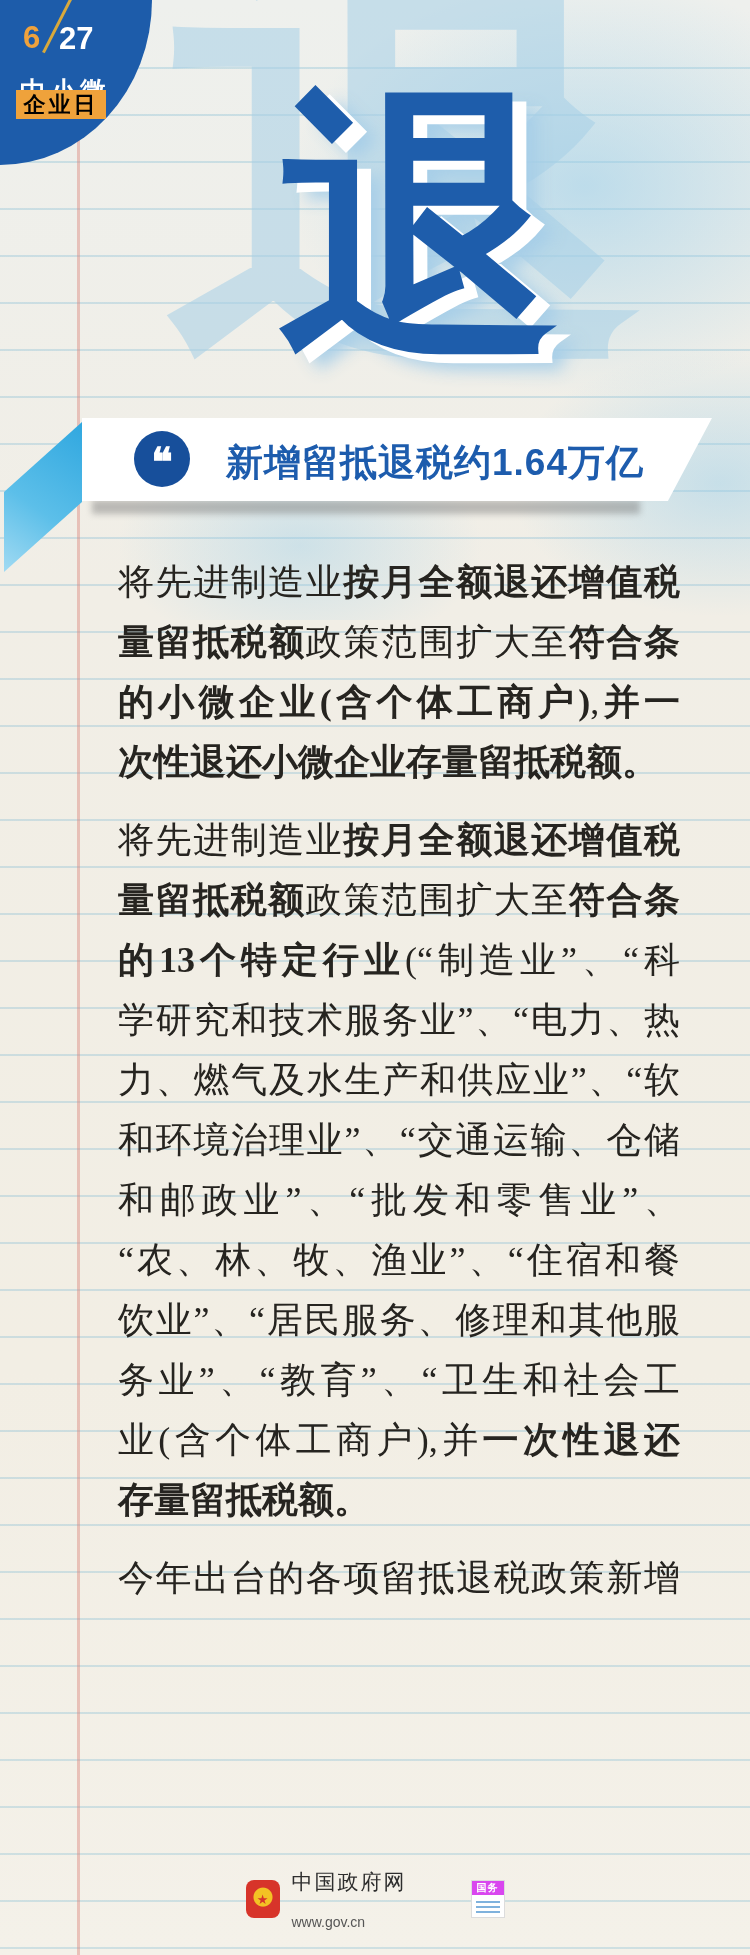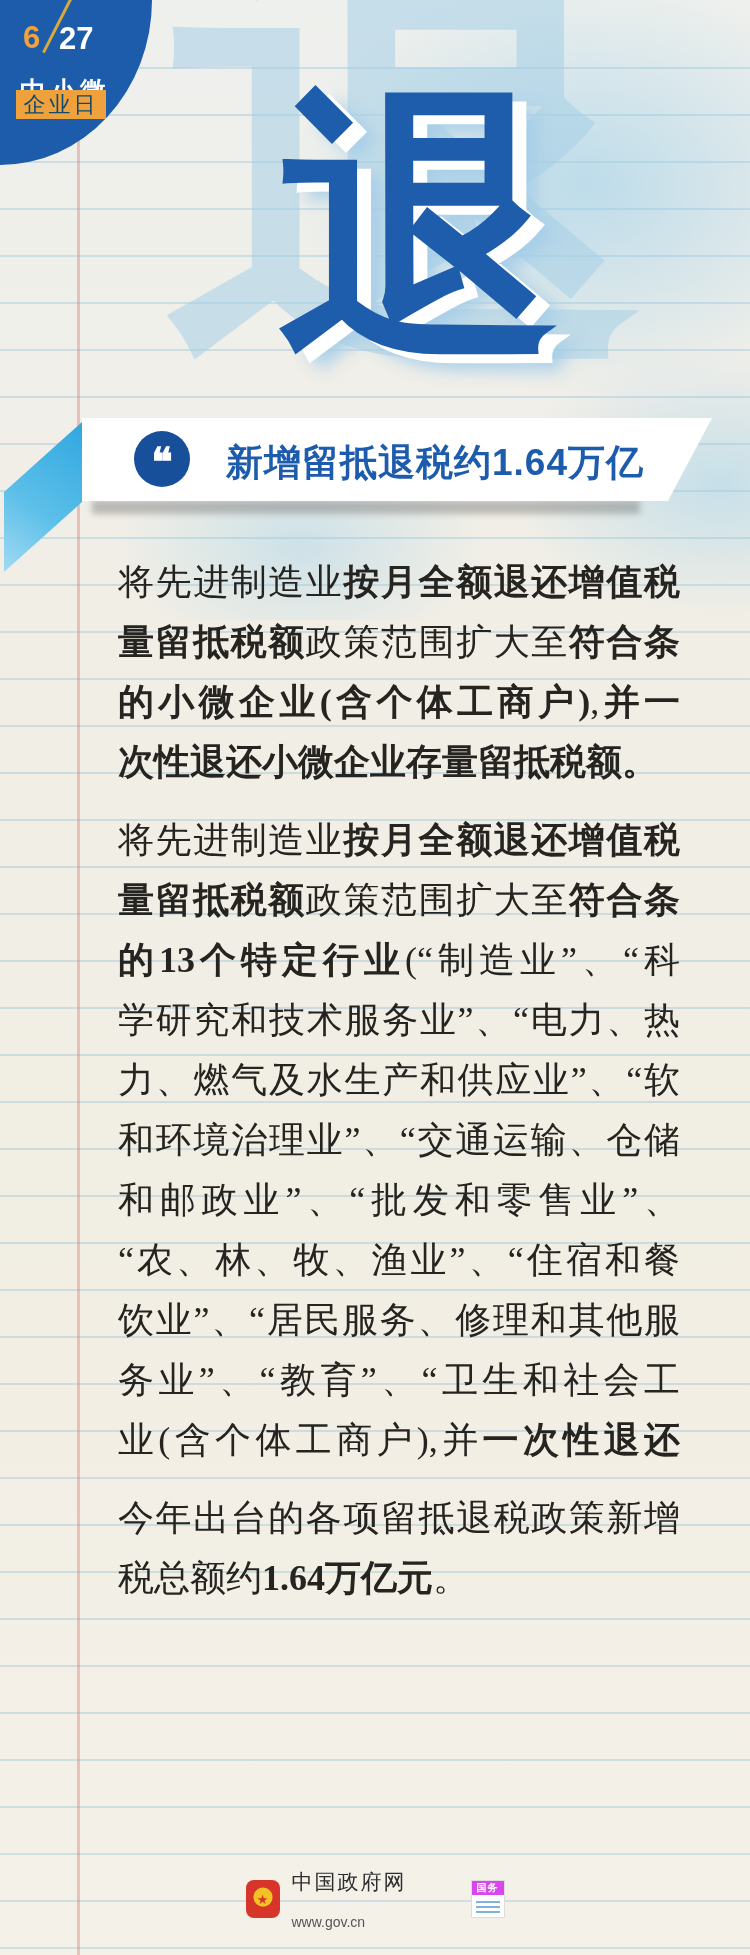--- a/index.html
+++ b/index.html
@@ -23,21 +23,21 @@
     font-weight:900;color:#a7d0e7;opacity:.55;font-family:"Liberation Sans",sans-serif;}
 
   
   .badge{position:absolute;top:0;left:0;width:152px;height:165px;background:#1d5caa;
     border-bottom-right-radius:100% 100%;}
   .badge .num6{position:absolute;left:23px;top:20px;color:#f0a23c;font-size:31px;font-weight:bold;}
   .badge .slash{position:absolute;left:56px;top:-6px;width:3px;height:62px;background:#d8a93c;transform:rotate(27deg);}
   .badge .num27{position:absolute;left:59px;top:21px;color:#ffffff;font-size:31px;font-weight:bold;}
   .badge .line1{position:absolute;left:20px;top:74px;color:#ffffff;font-size:26px;font-weight:bold;letter-spacing:4px;}
   .badge .line2{position:absolute;left:16px;top:90px;width:90px;height:29px;background:#efa23b;
-    color:#0c4a6e;font-size:22px;font-weight:normal;letter-spacing:3px;text-align:center;line-height:29px;}
+    color:#000000;font-size:22px;font-weight:bold;letter-spacing:3px;text-align:center;line-height:29px;}
 
   
   .hero{position:absolute;left:278px;top:88px;font-size:282px;line-height:1;font-weight:900;
     color:#1e5dab;font-family:"Liberation Sans",sans-serif;
     text-shadow:14px 9px 0 #ffffff, 24px 16px 16px rgba(165,205,232,.9);}
 
   
   .ribbon-left{position:absolute;left:-6px;top:414px;width:100px;height:175px;
     clip-path:polygon(88px 8px, 88px 88px, 10px 158px, 10px 78px);
     background:linear-gradient(215deg,#2aa4de 0%,#5cbfe9 55%,#b5e2f5 100%);}
@@ -114,24 +114,24 @@
         <div class="text-line just"><span class="b">量留抵税额</span><span>政策范围扩大至</span><span class="b">符合条件</span></div>
         <div class="text-line just"><span class="b">的13个特定行业</span><span>(“制造业”、“科</span></div>
         <div class="text-line just"><span>学研究和技术服务业”、“电力、热</span></div>
         <div class="text-line just"><span>力、燃气及水生产和供应业”、“软</span></div>
         <div class="text-line just"><span>和环境治理业”、“交通运输、仓储</span></div>
         <div class="text-line just"><span>和邮政业”、“批发和零售业”、</span></div>
         <div class="text-line just"><span>“农、林、牧、渔业”、“住宿和餐</span></div>
         <div class="text-line just"><span>饮业”、“居民服务、修理和其他服</span></div>
         <div class="text-line just"><span>务业”、“教育”、“卫生和社会工</span></div>
         <div class="text-line just"><span>业(含个体工商户),并</span><span class="b">一次性退还</span></div>
+        <div class="text-line"><span class="b">存量留抵税额。</span></div>
       </div>
       <div class="para">
         <div class="text-line just"><span>今年出台的各项留抵退税政策新增退</span></div>
-        <div class="text-line"><span>税总额约</span><span class="b">1.64万亿元</span><span>。</span></div>
       </div>
     </div>
 
   <div class="footer">
     <div class="flogo">
       <div class="emblem">★</div>
       <div class="gtxt">
         <div class="t1">中国政府网</div>
         <div class="t2">www.gov.cn</div>
       </div>

